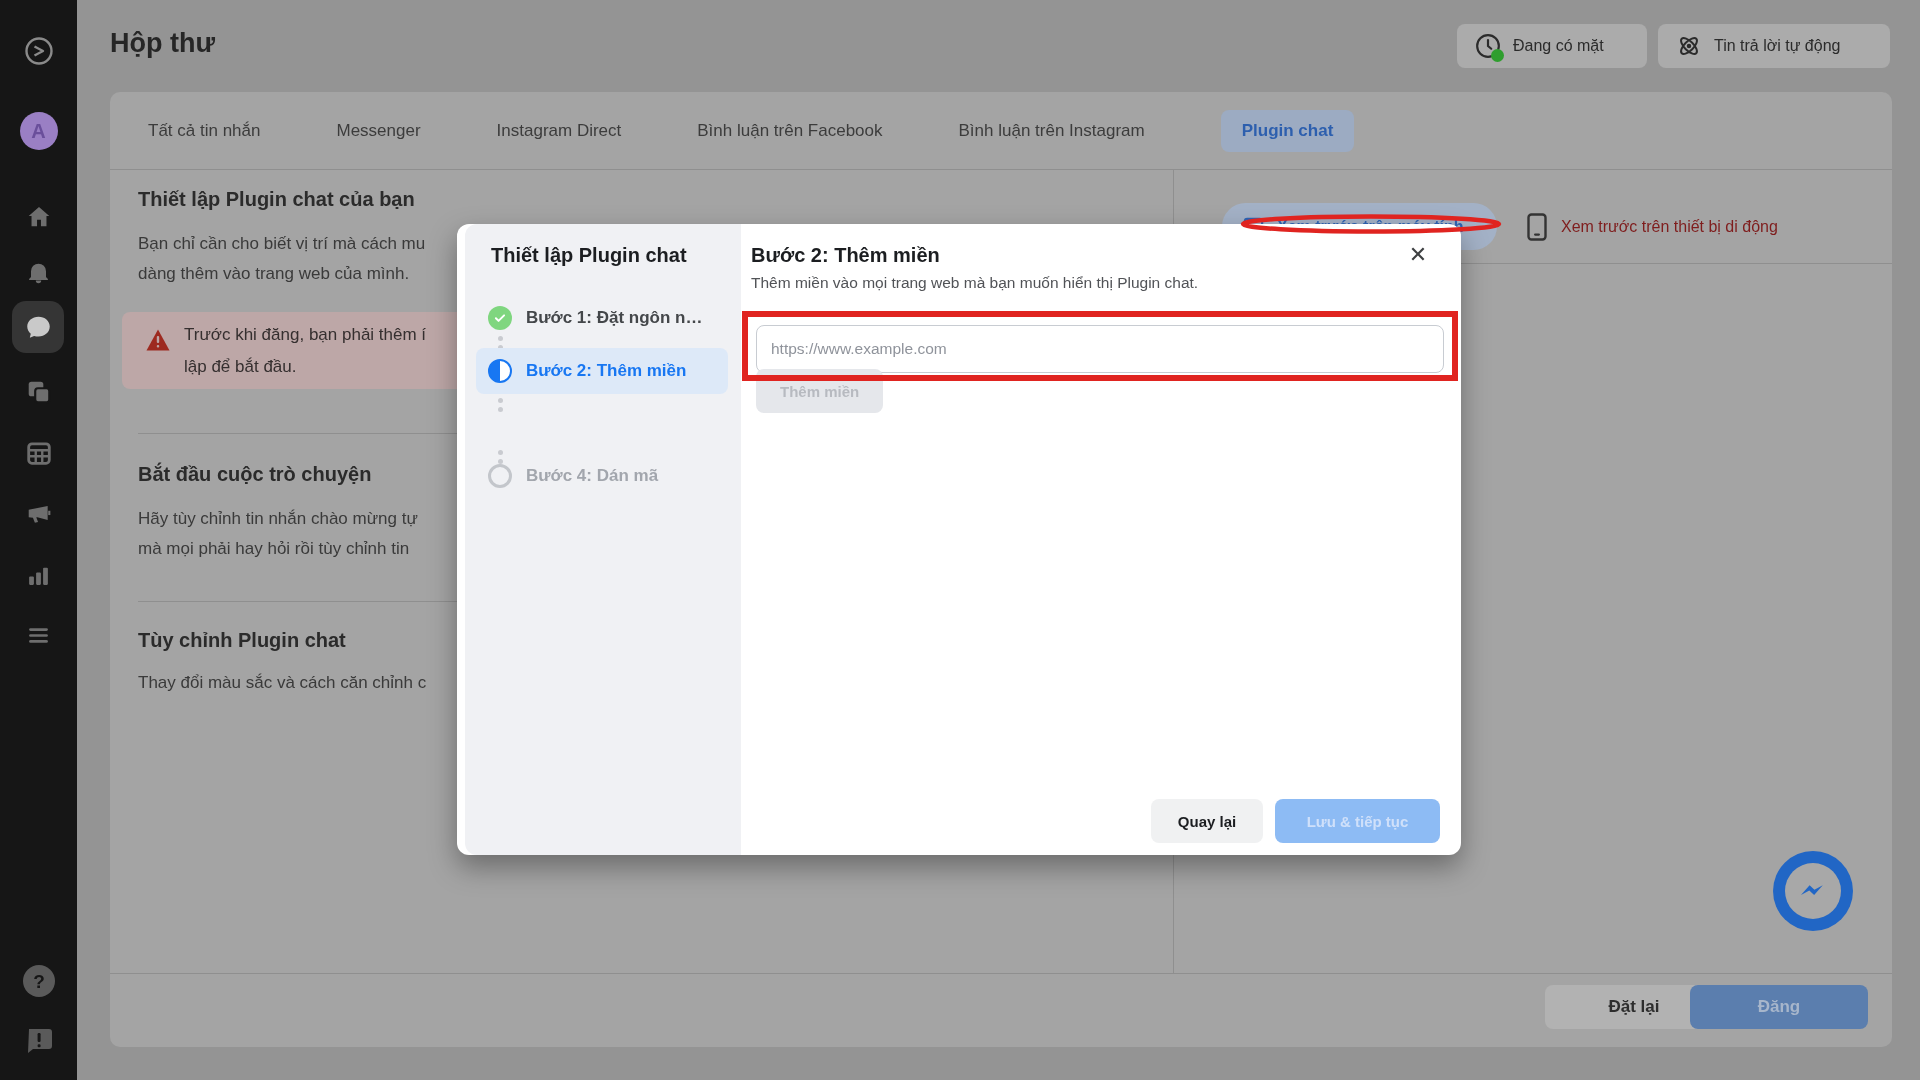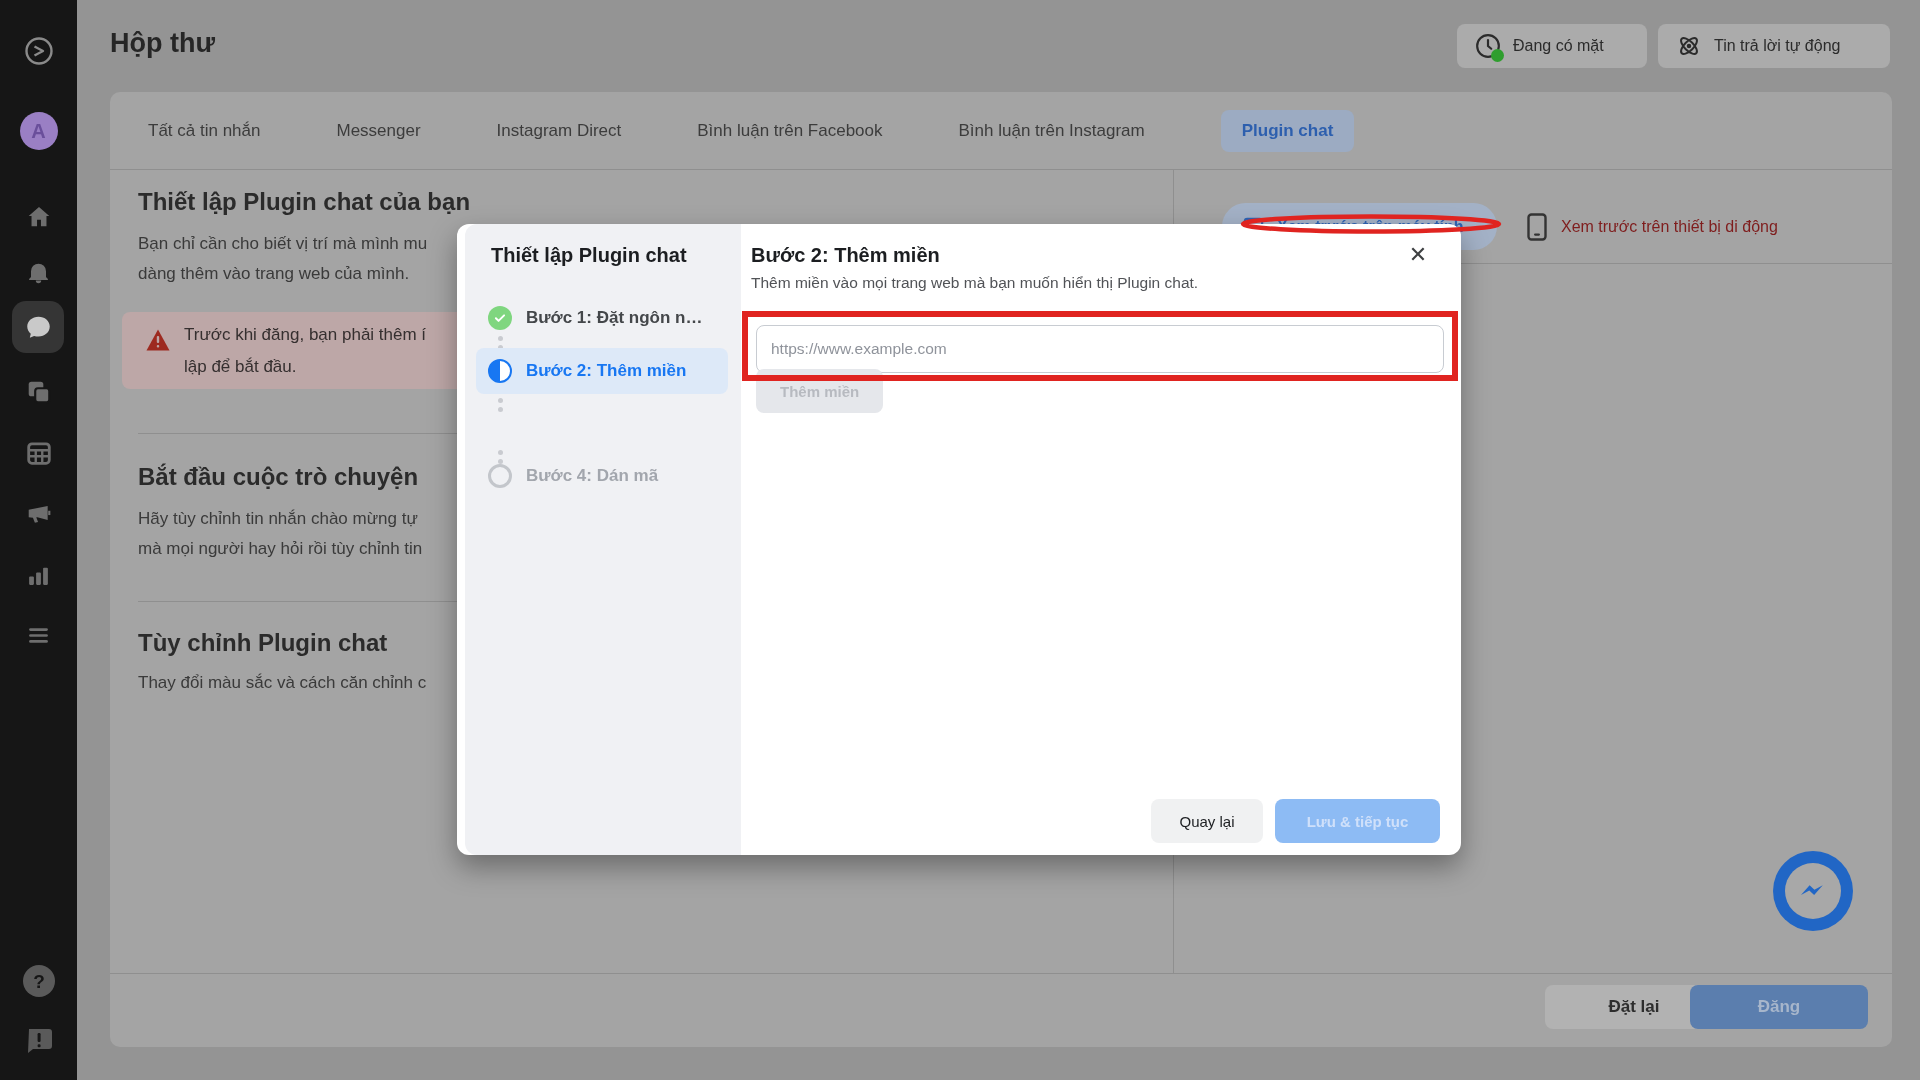--- a/index.html
+++ b/index.html
@@ -27,21 +27,21 @@
   .clockwrap{position:relative;width:26px;height:26px;}
   .greendot{position:absolute;right:-3px;bottom:-3px;width:13px;height:13px;border-radius:50%;background:#2f9e2e;}
 
   
   .card{position:absolute;left:110px;top:92px;width:1782px;height:955px;background:#a4a4a4;border-radius:10px;}
   .tabs{position:absolute;left:0;top:0;width:100%;height:78px;display:flex;align-items:center;
     padding-left:38px;gap:76px;box-sizing:border-box;border-bottom:1px solid #8f8f8f;}
   .tab{font-size:17px;color:#3c3c3c;white-space:nowrap;}
   .tab.pill{background:#9cabc2;color:#2d5fae;font-weight:700;padding:11px 21px;border-radius:8px;}
 
-  .h1{font-size:24px;font-weight:700;color:#2b2b2b;white-space:nowrap;}
+  .h1{font-size:20px;font-weight:700;color:#2b2b2b;white-space:nowrap;}
   .body-txt{font-size:17px;color:#3a3a3a;white-space:nowrap;}
   .divider{background:#8f8f8f;height:1px;}
   .vdivider{background:#8f8f8f;width:1px;}
 
   .warnbox{left:12px;top:220px;width:446px;height:77px;background:#bda7a7;border-radius:8px;}
   .warn-txt{font-size:17px;color:#352f2f;white-space:nowrap;}
 
   .pv-pill{left:1112px;top:111px;width:275px;height:47px;border-radius:24px;background:#a3b1c6;
     display:flex;align-items:center;gap:12px;padding-left:20px;box-sizing:border-box;}
   .pv-pill span{font-size:16px;font-weight:600;color:#2e63b4;white-space:nowrap;}
@@ -78,21 +78,21 @@
   .m-sub{left:294px;top:50px;font-size:15.5px;color:#515357;white-space:nowrap;}
   .m-close{left:944px;top:14px;width:34px;height:34px;display:flex;align-items:center;justify-content:center;
     font-size:22px;color:#3e4042;}
   .domain-input{left:299px;top:101px;width:688px;height:48px;border:1px solid #c8ccd2;border-radius:8px;
     box-sizing:border-box;padding:0 14px;font-size:15.5px;font-family:inherit;color:#1c1e21;background:#fff;outline:none;}
   .domain-input::placeholder{color:#8f939b;}
   .add-btn{left:299px;top:145px;height:44px;padding:0 24px;border-radius:8px;background:#e5e7eb;
     display:flex;align-items:center;font-size:15px;font-weight:600;color:#b7bac0;}
   .mfoot-btn{height:44px;border-radius:8px;display:flex;align-items:center;justify-content:center;
     font-size:15px;box-sizing:border-box;}
-  #back-btn{left:694px;top:575px;width:112px;background:#f0f1f2;color:#1c1e21;font-weight:400;}
+  #back-btn{left:694px;top:575px;width:112px;background:#f0f1f2;color:#1c1e21;font-weight:700;}
   #save-btn{left:818px;top:575px;width:165px;background:#8dbbf4;color:#cfe0fa;font-weight:700;}
 
   
   .red-box{left:742px;top:311px;width:716px;height:70px;border:6px solid #e02420;box-sizing:border-box;z-index:60;}
   .red-scribble{left:1238px;top:212px;z-index:60;}
 </style>
 </head>
 <body>
 
 <div class="stage">
@@ -198,38 +198,38 @@
     <div class="tabs">
       <div class="tab">Tất cả tin nhắn</div>
       <div class="tab">Messenger</div>
       <div class="tab">Instagram Direct</div>
       <div class="tab">Bình luận trên Facebook</div>
       <div class="tab">Bình luận trên Instagram</div>
       <div class="tab pill">Plugin chat</div>
     </div>
 
     <div class="abs h1" style="left:28px;top:96px;">Thiết lập Plugin chat của bạn</div>
-    <div class="abs body-txt" style="left:28px;top:142px;">Bạn chỉ cần cho biết vị trí mà mình mu</div>
+    <div class="abs body-txt" style="left:28px;top:142px;">Bạn chỉ cần cho biết vị trí mà cách mu</div>
     <div class="abs body-txt" style="left:28px;top:172px;">dàng thêm vào trang web của mình.</div>
 
     <div class="abs warnbox">
       <svg class="abs" style="left:24px;top:17px;" width="24" height="22" viewBox="0 0 24 22">
         <path d="M12 0.5 23.5 21.5H0.5z" fill="#9d2a20"></path>
         <rect x="10.8" y="7" width="2.4" height="7" rx="1" fill="#bda7a7"></rect>
         <rect x="10.8" y="16" width="2.4" height="2.6" rx="1" fill="#bda7a7"></rect>
       </svg>
       <div class="abs warn-txt" style="left:62px;top:13px;">Trước khi đăng, bạn phải thêm í</div>
       <div class="abs warn-txt" style="left:62px;top:45px;">lập để bắt đầu.</div>
     </div>
 
     <div class="abs divider" style="left:28px;top:341px;width:1009px;"></div>
 
     <div class="abs h1" style="left:28px;top:371px;">Bắt đầu cuộc trò chuyện</div>
     <div class="abs body-txt" style="left:28px;top:417px;">Hãy tùy chỉnh tin nhắn chào mừng tự</div>
-    <div class="abs body-txt" style="left:28px;top:447px;">mà mọi người hay hỏi rồi tùy chỉnh tin</div>
+    <div class="abs body-txt" style="left:28px;top:447px;">mà mọi phải hay hỏi rồi tùy chỉnh tin</div>
 
     <div class="abs divider" style="left:28px;top:509px;width:1009px;"></div>
 
     <div class="abs h1" style="left:28px;top:537px;">Tùy chỉnh Plugin chat</div>
     <div class="abs body-txt" style="left:28px;top:581px;">Thay đổi màu sắc và cách căn chỉnh c</div>
 
     <div class="abs vdivider" style="left:1063px;top:78px;height:803px;"></div>
 
     <div class="abs pv-pill">
       <svg width="23" height="23" viewBox="0 0 24 24" fill="none">

